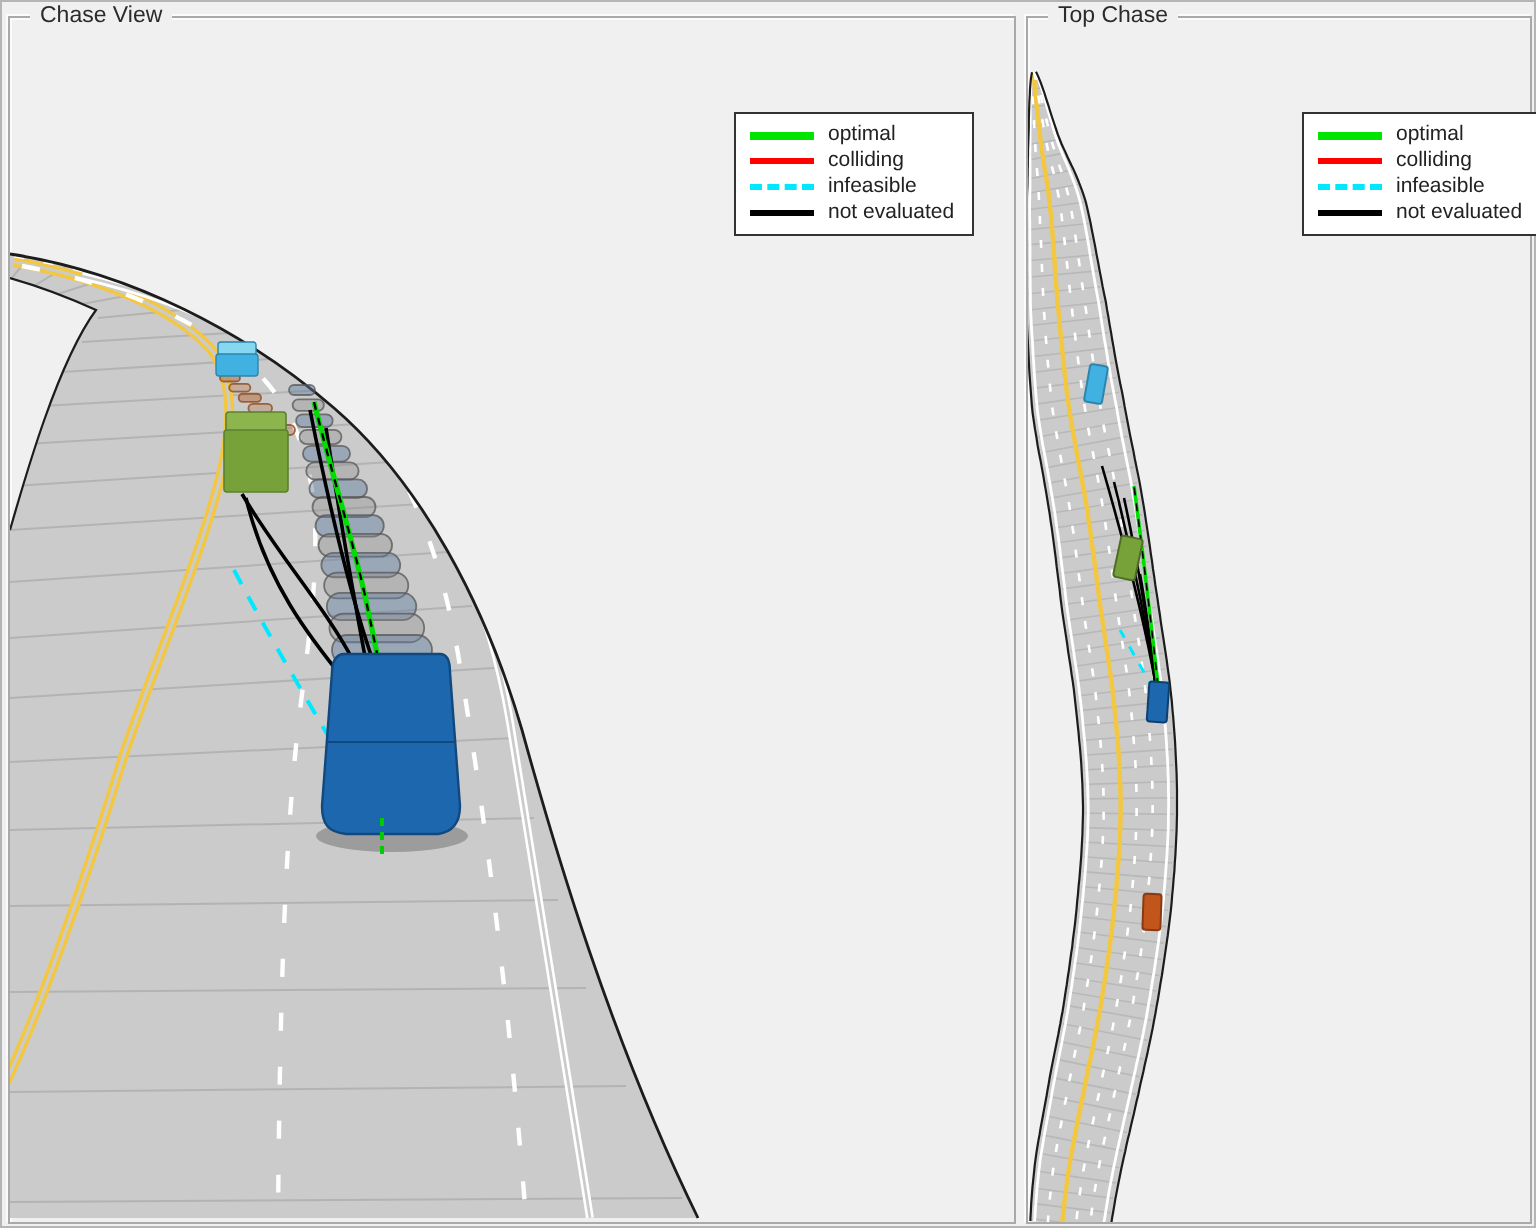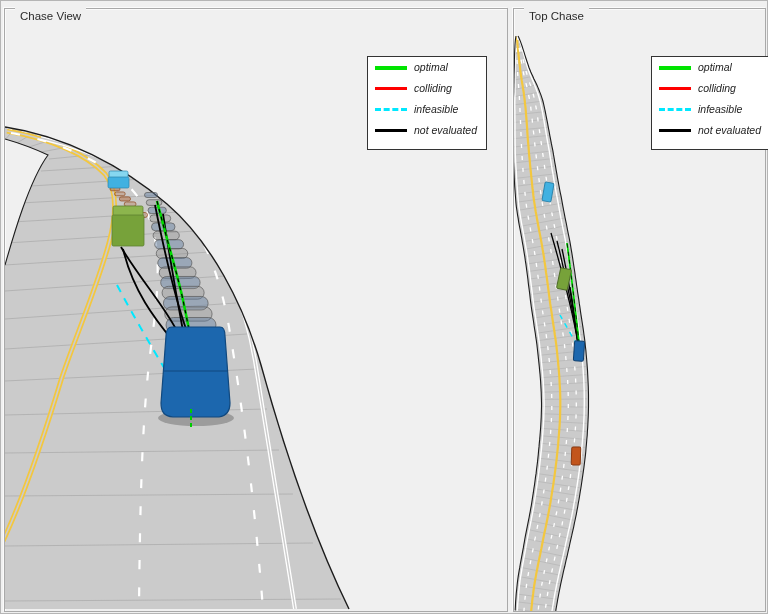--- a/index.html
+++ b/index.html
@@ -10,32 +10,31 @@
     position:relative;overflow:hidden;
   }
   .figure{position:absolute;inset:0;border:1px solid #b5b5b5;box-sizing:border-box;}
   .panel{
     position:absolute;background:#f0f0f0;
     border:1px solid #a9a9a9;box-sizing:border-box;
     box-shadow:1px 1px 0 #fbfbfb inset,-1px -1px 0 #fbfbfb;
   }
   .panel-title{
     position:absolute;top:-8px;left:10px;
-    background:#f0f0f0;padding:8px 5px;
+    background:#f0f0f0;padding:0 5px;
     font-size:11.5px;color:#2b2b2b;line-height:14px;
     white-space:nowrap;z-index:5;
   }
   .scene{position:absolute;left:0;top:0;width:100%;height:100%;display:block;}
   #panel-chase{left:3px;top:7px;width:504px;height:604px;}
   #panel-top{left:512px;top:7px;width:253px;height:604px;}
   .legend{
     position:absolute;background:#ffffff;border:1px solid #333;
-    padding:5px 9px 13px 7px;display:flex;flex-direction:column;gap:10px;
+    padding:5px 9px 5px 7px;display:flex;flex-direction:column;gap:2px;
     z-index:4;
-    font-style:italic;
   }
   #legend-chase{left:362px;top:47px;}
   #legend-top{left:137px;top:47px;}
   .legend-row{display:flex;align-items:center;height:11px;}
   .swatch{width:32px;margin-right:7px;flex:0 0 auto;}
   .legend-label{font-size:10.5px;color:#222;white-space:nowrap;line-height:11px;}
 </style>
 </head>
 <body>
 

